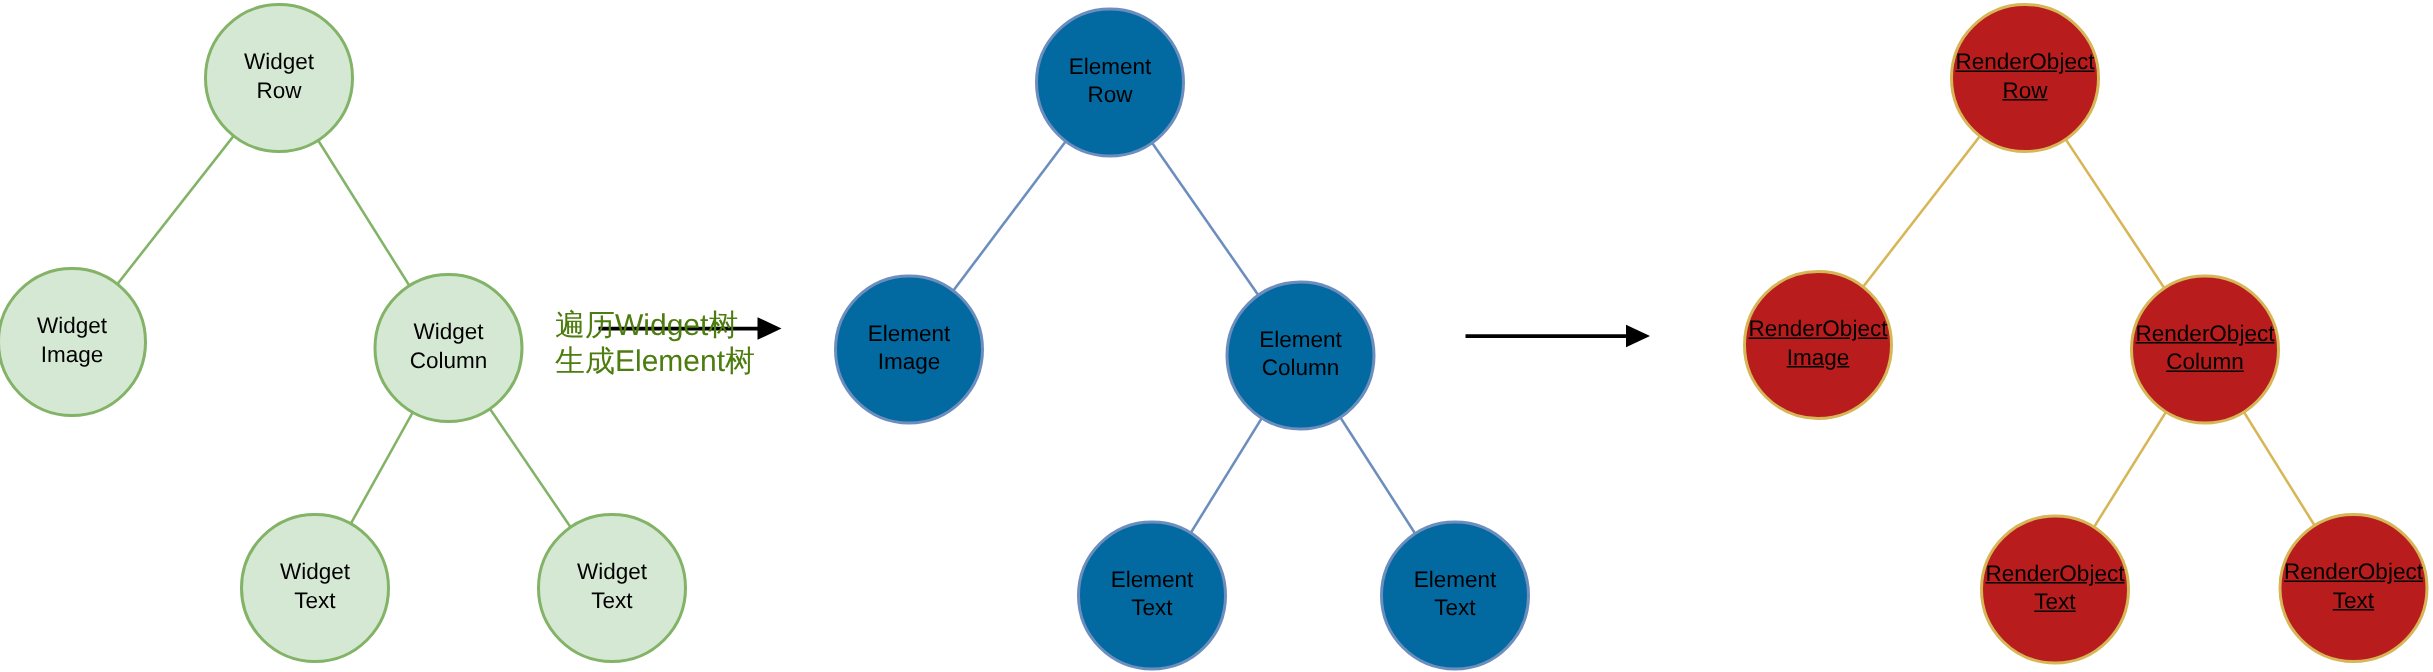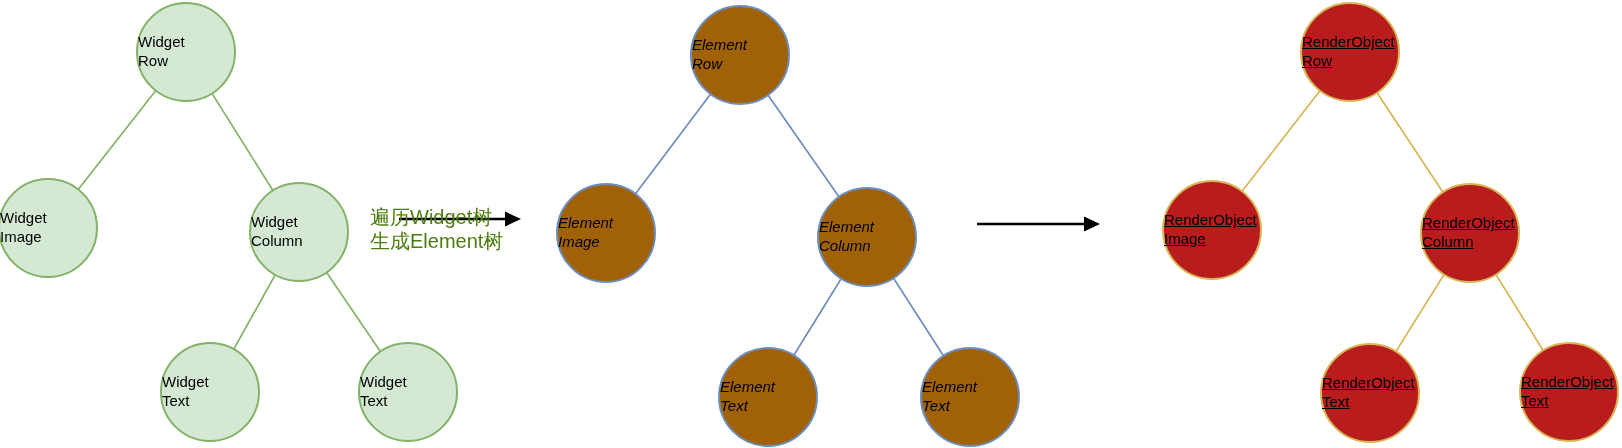--- a/index.html
+++ b/index.html
@@ -19,29 +19,29 @@
   .node {
     position: absolute;
     width: 100px;
     height: 100px;
     border-radius: 50%;
     box-sizing: border-box;
     border: 2px solid;
     display: flex;
     align-items: center;
     justify-content: center;
-    text-align: left;
+    text-align: center;
     font-size: 15px;
     line-height: 1.25;
     color: #000000;
     white-space: pre-line;
   }
   .node .node-label { display: block; width: 100%; }
   .tree-green  { background: #d5e8d4; border-color: #82b366; }
-  .tree-blue   { background: #a16207; border-color: #6c8ebf; font-style: italic; }
+  .tree-blue   { background: #0369a1; border-color: #6c8ebf; }
   .tree-yellow { background: #b91c1c; border-color: #d6b656; text-decoration: underline; }
   .arrow-label {
     position: absolute;
     font-size: 20px;
     line-height: 1.2;
     color: #4d7c0f;
     white-space: pre-line;
     margin-top: 43px;
   }
 </style>

